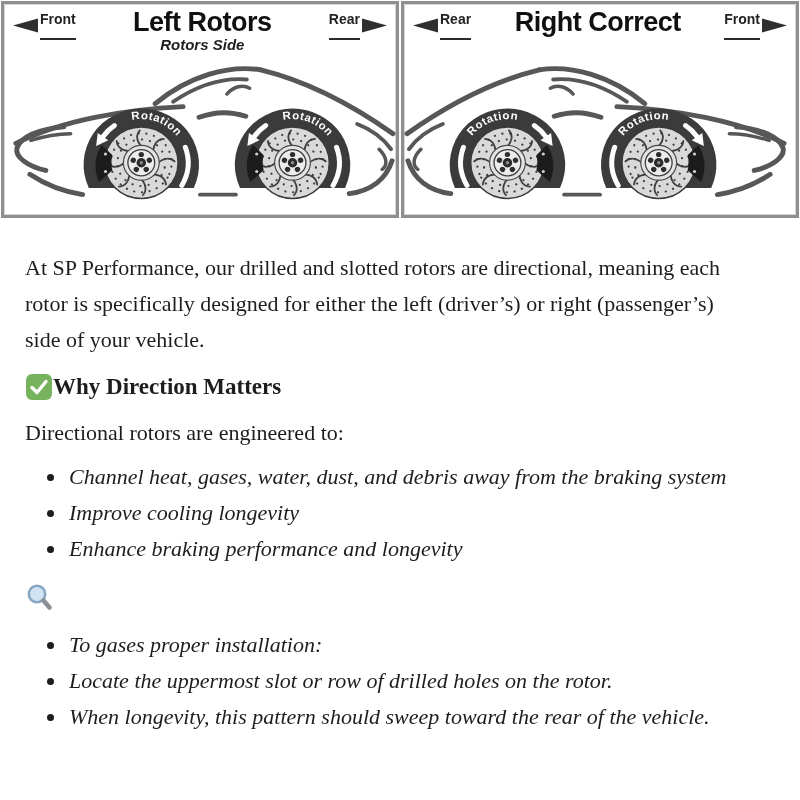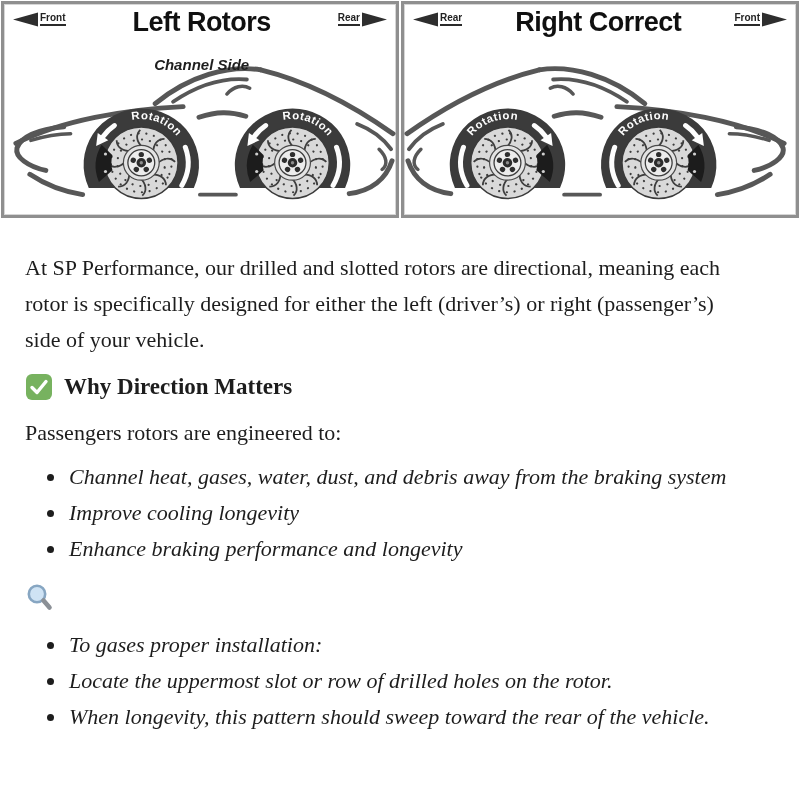--- a/index.html
+++ b/index.html
@@ -5,31 +5,31 @@
   html,body{margin:0;padding:0;background:#fff;}
   body{width:800px;height:800px;overflow:hidden;font-family:"Liberation Serif",serif;color:#1d1d1d;}
 
   
   .diagram{display:flex;height:219px;gap:2px;padding:1px;box-sizing:border-box;background:#fff;}
   .panel{flex:1;position:relative;border:3px solid #8f8f8f;box-shadow:inset 0 0 0 1px #d6d6d6;background:#fff;overflow:hidden;}
   .car-svg{position:absolute;inset:0;width:100%;height:100%;}
   .panel-header{position:absolute;top:5px;left:9px;right:9px;display:flex;align-items:flex-start;z-index:2;
     font-family:"Liberation Sans",sans-serif;}
   .dir{display:flex;align-items:center;gap:2px;margin-top:3px;}
-  .dir-text{font-size:10px;font-weight:bold;color:#232323;border-bottom:2.5px solid #2a2a2a;padding-bottom:1px;line-height:1.05;text-align:right;}
+  .dir-text{font-size:14px;font-weight:bold;color:#232323;border-bottom:2.5px solid #2a2a2a;padding-bottom:11px;line-height:1.05;text-align:right;}
   .tri{display:block;}
-  .titles{flex:1;text-align:center;display:flex;flex-direction:column;margin-top:-1px;gap:20px;}
+  .titles{flex:1;text-align:center;display:flex;flex-direction:column;margin-top:-1px;}
   .title{font-size:27px;font-weight:bold;color:#101010;line-height:1.05;letter-spacing:-.5px;}
   .subtitle{font-size:15px;font-weight:bold;font-style:italic;color:#1e1e1e;line-height:1.2;}
   .rot{font-family:"Liberation Sans",sans-serif;font-size:11.5px;font-weight:bold;fill:#fdfdfd;letter-spacing:.6px;}
 
   
   .article{padding:23px 25px 0;font-size:22px;line-height:1.63;}
   .intro{margin:8px 0 14px;max-width:700px;}
-  .h-row{display:flex;align-items:center;gap:11px;margin:0 0 14px;}
+  .h-row{display:flex;align-items:center;gap:0;margin:0 0 14px;}
   .h-text{font-size:23px;line-height:1.3;}
   .h-bold .h-text{font-weight:bold;}
   .h-row svg{flex:none;}
   .lead{margin:0 0 8px;}
   ul{margin:0 0 16px;padding-left:42px;}
   li{max-width:668px;padding-left:2px;font-style:italic;}
   li::marker{color:#1d1d1d;}
 </style>
 </head>
 <body>
@@ -96,21 +96,21 @@
   <section class="panel">
     <header class="panel-header">
       <span class="dir">
         <svg class="tri" width="25" height="15" viewBox="0 0 25 15">
             <polygon points="0,7.5 25,0.5 25,14.5" fill="#2e2e2e"></polygon>
           </svg>
         <span class="dir-text">Front</span>
       </span>
       <span class="titles">
         <span class="title">Left Rotors</span>
-        <span class="subtitle">Channel Side</span>
+        <span class="subtitle">Rotors Side</span>
       </span>
       <span class="dir">
         <span class="dir-text">Rear</span>
         <svg class="tri" width="25" height="15" viewBox="0 0 25 15">
             <polygon points="0,0.5 25,7.5 0,14.5" fill="#2e2e2e"></polygon>
           </svg>
       </span>
     </header>
     <svg class="car-svg" viewBox="0 0 394 218" preserveAspectRatio="none">
       <defs>
@@ -159,21 +159,21 @@
   <p class="intro">At SP Performance, our drilled and slotted rotors are directional, meaning each rotor is specifically designed for either the left (driver’s) or right (passenger’s) side of your vehicle.</p>
 
   <div class="h-row h-bold">
     <svg width="28" height="28" viewBox="0 0 28 28">
       <rect x="1" y="1" width="26" height="26" rx="6" fill="#77b25f"></rect>
       <path d="M7 14.5 L12 19.5 L21 8.5" stroke="#fff" stroke-width="3.4" fill="none" stroke-linecap="round" stroke-linejoin="round"></path>
     </svg>
     <span class="h-text">Why Direction Matters</span>
   </div>
 
-  <p class="lead">Passengers rotors are engineered to:</p>
+  <p class="lead">Directional rotors are engineered to:</p>
 
   <ul>
     <li>Channel heat, gases, water, dust, and debris away from the braking system</li>
     <li>Improve cooling longevity</li>
     <li>Enhance braking performance and longevity</li>
   </ul>
 
   <div class="h-row">
     <svg width="30" height="30" viewBox="0 0 30 30">
       <circle cx="12" cy="11" r="8.2" fill="#cfe3f4" stroke="#87a6c2" stroke-width="2.6"></circle>

